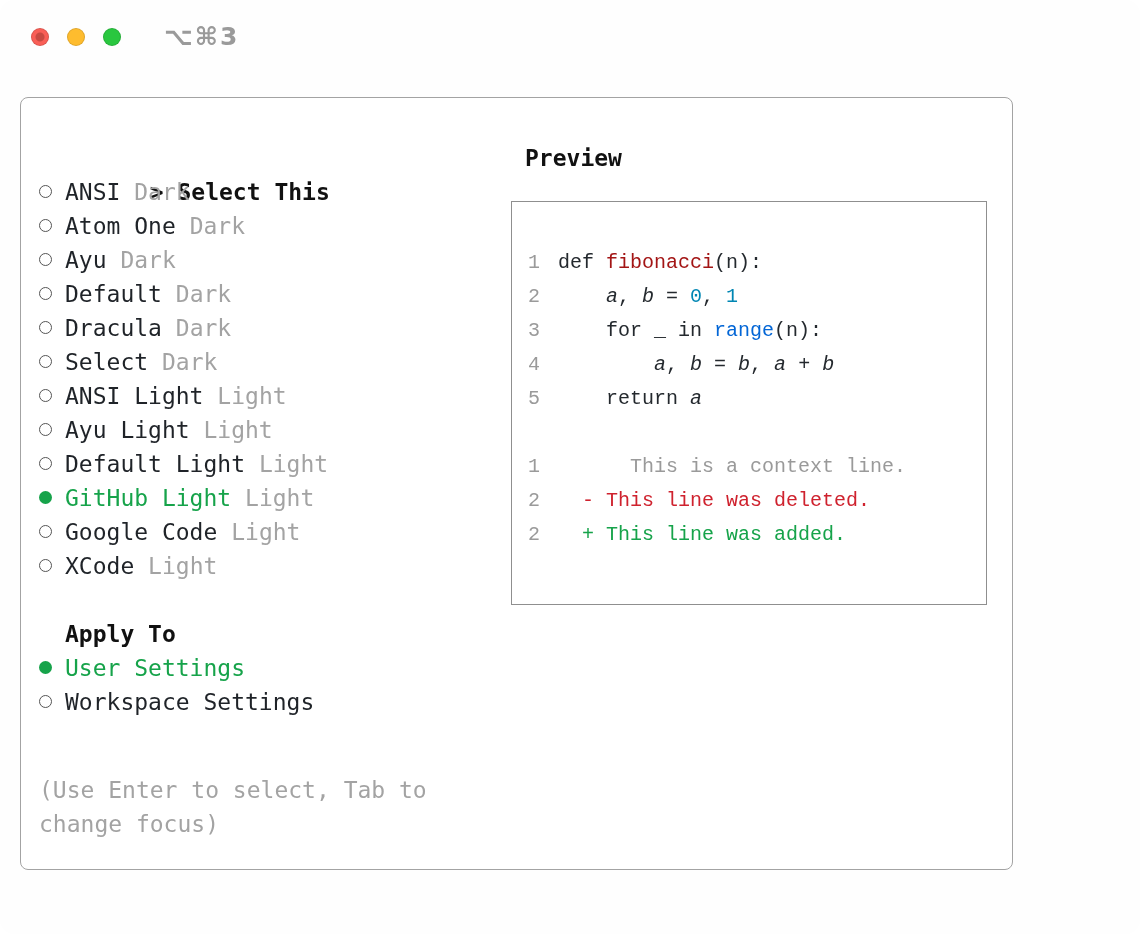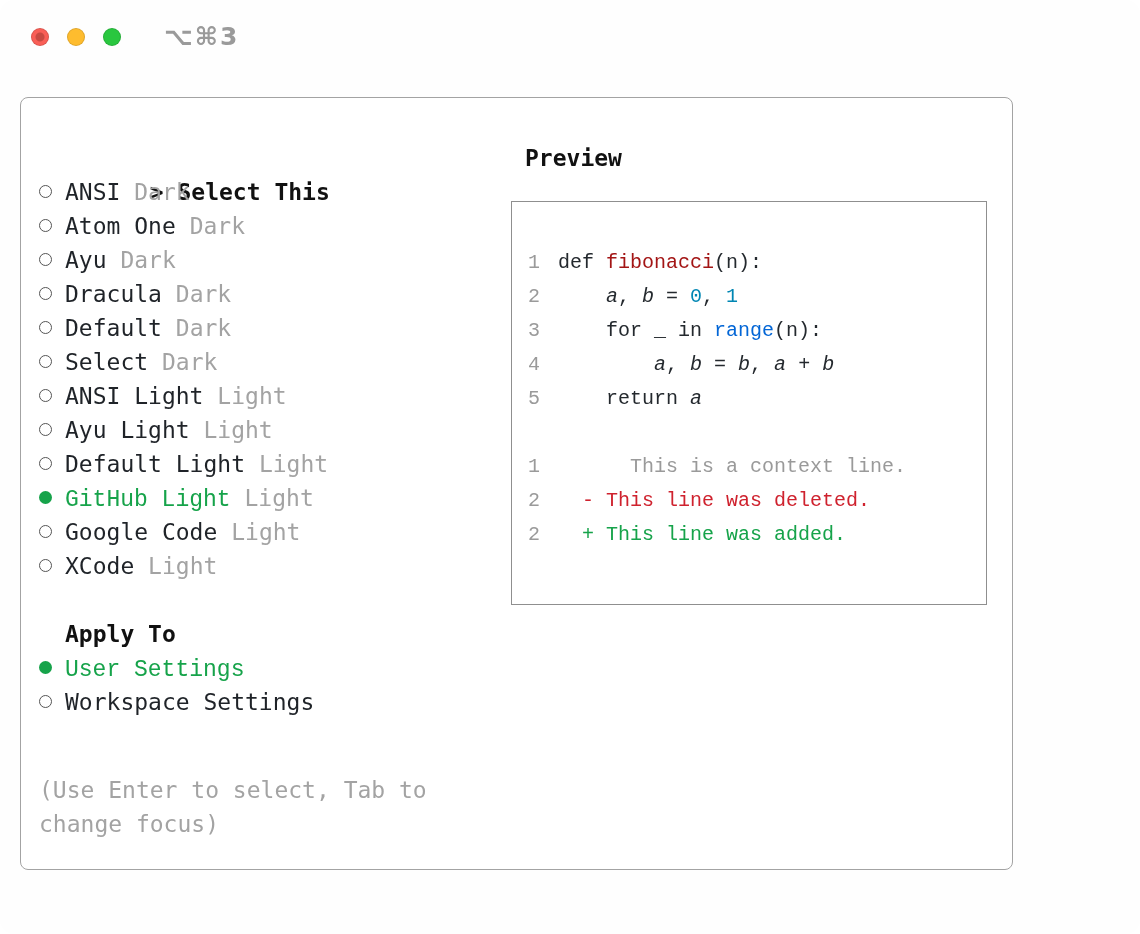--- a/index.html
+++ b/index.html
@@ -36,21 +36,21 @@
   .spacer { height:34px; }
   .title-row { font-weight:bold; color:#111; }
   .prompt { display:inline-block; width:2ch; }
   .bullet {
     display:inline-block; width:13px; height:13px; border-radius:50%;
     box-sizing:border-box; border:1.5px solid #555;
     margin-right:13px; vertical-align:middle; position:relative; top:-2px;
   }
   .bullet.sel { border:none; background:var(--green); }
   .t-variant { color:#a3a3a3; }
-  .green { color:var(--green);font-family:Liberation Mono, monospace; }
+  .green { color:var(--green); }
   .apply-title { font-weight:bold; color:#111; padding-left:26px; }
   .hint {
     margin-top:54px; max-width:430px; color:#a3a3a3;
     line-height:34px; font-size:23px; white-space:normal;
   }
 
   
   .preview-title {
     position:absolute; left:504px; top:43px;
     font-size:23px; font-weight:bold; height:34px; line-height:34px; color:#111;
@@ -87,22 +87,22 @@
 
     <div class="left-col">
       <div class="row title-row">
         <span class="prompt">&gt; </span><span>Select This</span>
       </div>
 
       <div id="theme-list">
           <div class="row"><span class="bullet"></span><span class="">ANSI</span> <span class="t-variant">Dark</span></div>
           <div class="row"><span class="bullet"></span><span class="">Atom One</span> <span class="t-variant">Dark</span></div>
           <div class="row"><span class="bullet"></span><span class="">Ayu</span> <span class="t-variant">Dark</span></div>
+          <div class="row"><span class="bullet"></span><span class="">Default</span> <span class="t-variant">Dark</span></div>
           <div class="row"><span class="bullet"></span><span class="">Dracula</span> <span class="t-variant">Dark</span></div>
-          <div class="row"><span class="bullet"></span><span class="">Default</span> <span class="t-variant">Dark</span></div>
           <div class="row"><span class="bullet"></span><span class="">Select</span> <span class="t-variant">Dark</span></div>
           <div class="row"><span class="bullet"></span><span class="">ANSI Light</span> <span class="t-variant">Light</span></div>
           <div class="row"><span class="bullet"></span><span class="">Ayu Light</span> <span class="t-variant">Light</span></div>
           <div class="row"><span class="bullet"></span><span class="">Default Light</span> <span class="t-variant">Light</span></div>
           <div class="row"><span class="bullet sel"></span><span class="green">GitHub Light</span> <span class="t-variant">Light</span></div>
           <div class="row"><span class="bullet"></span><span class="">Google Code</span> <span class="t-variant">Light</span></div>
           <div class="row"><span class="bullet"></span><span class="">XCode</span> <span class="t-variant">Light</span></div>
         </div>
 
       <div class="spacer"></div>

